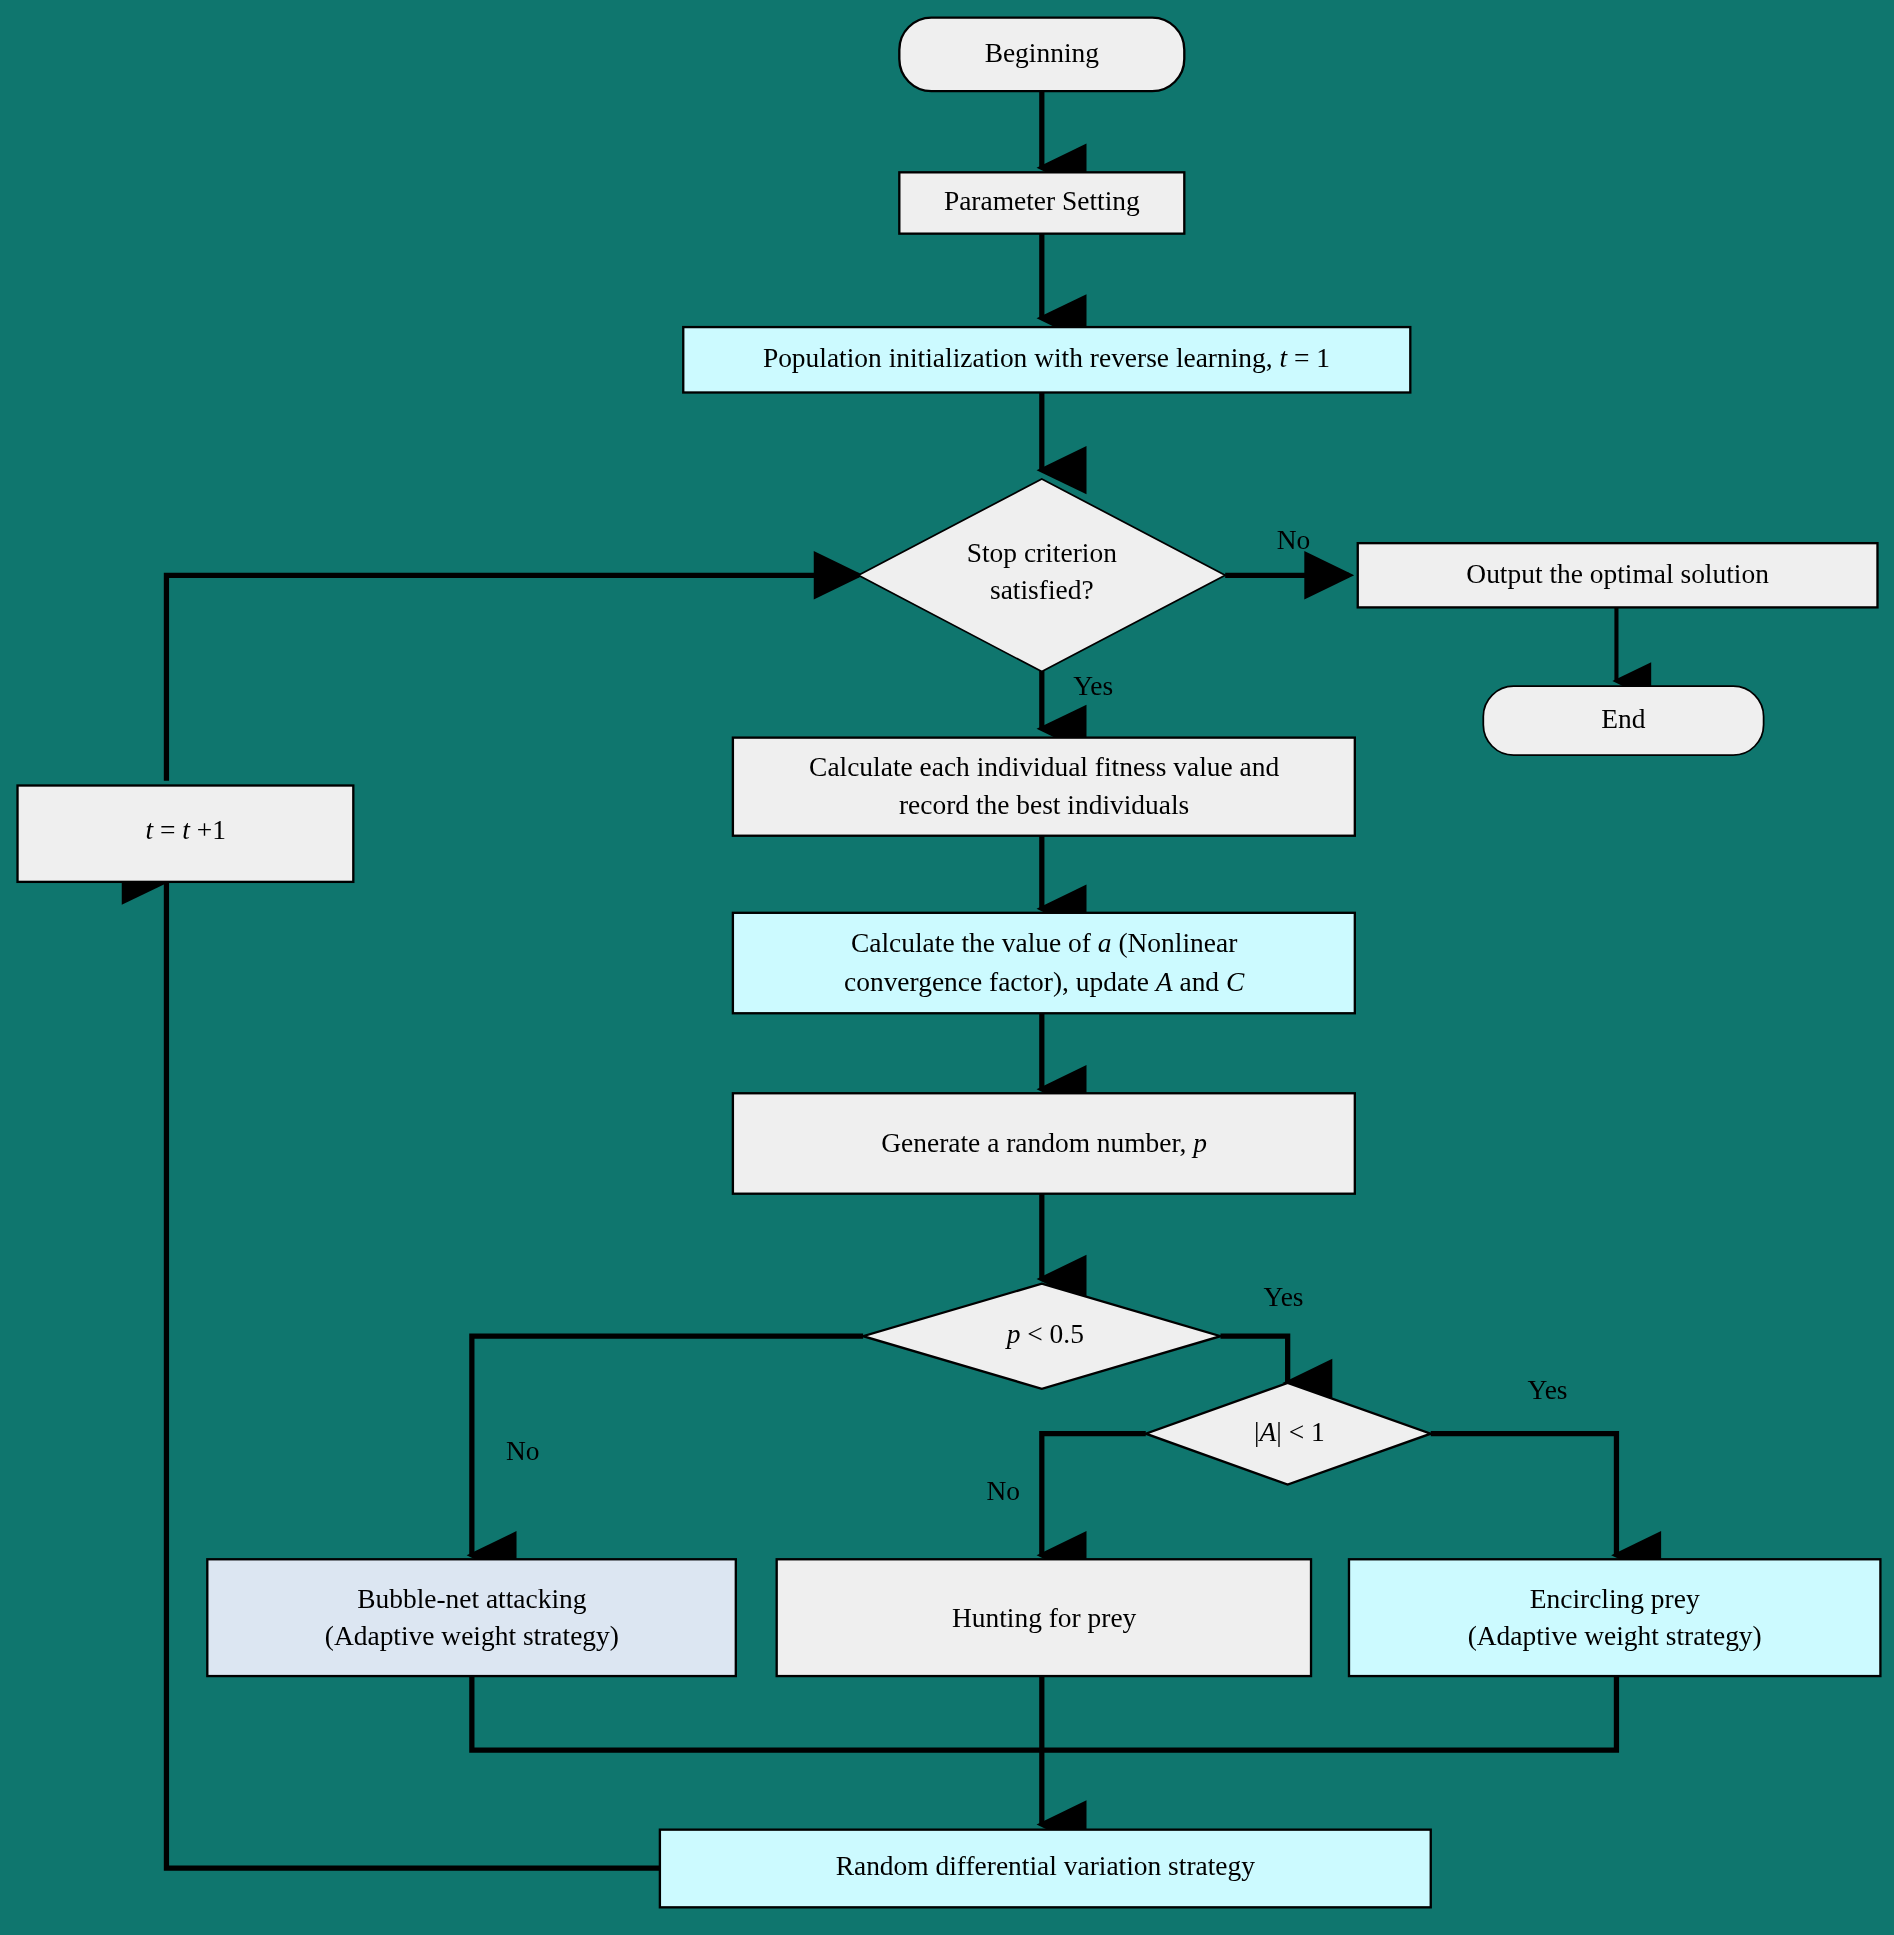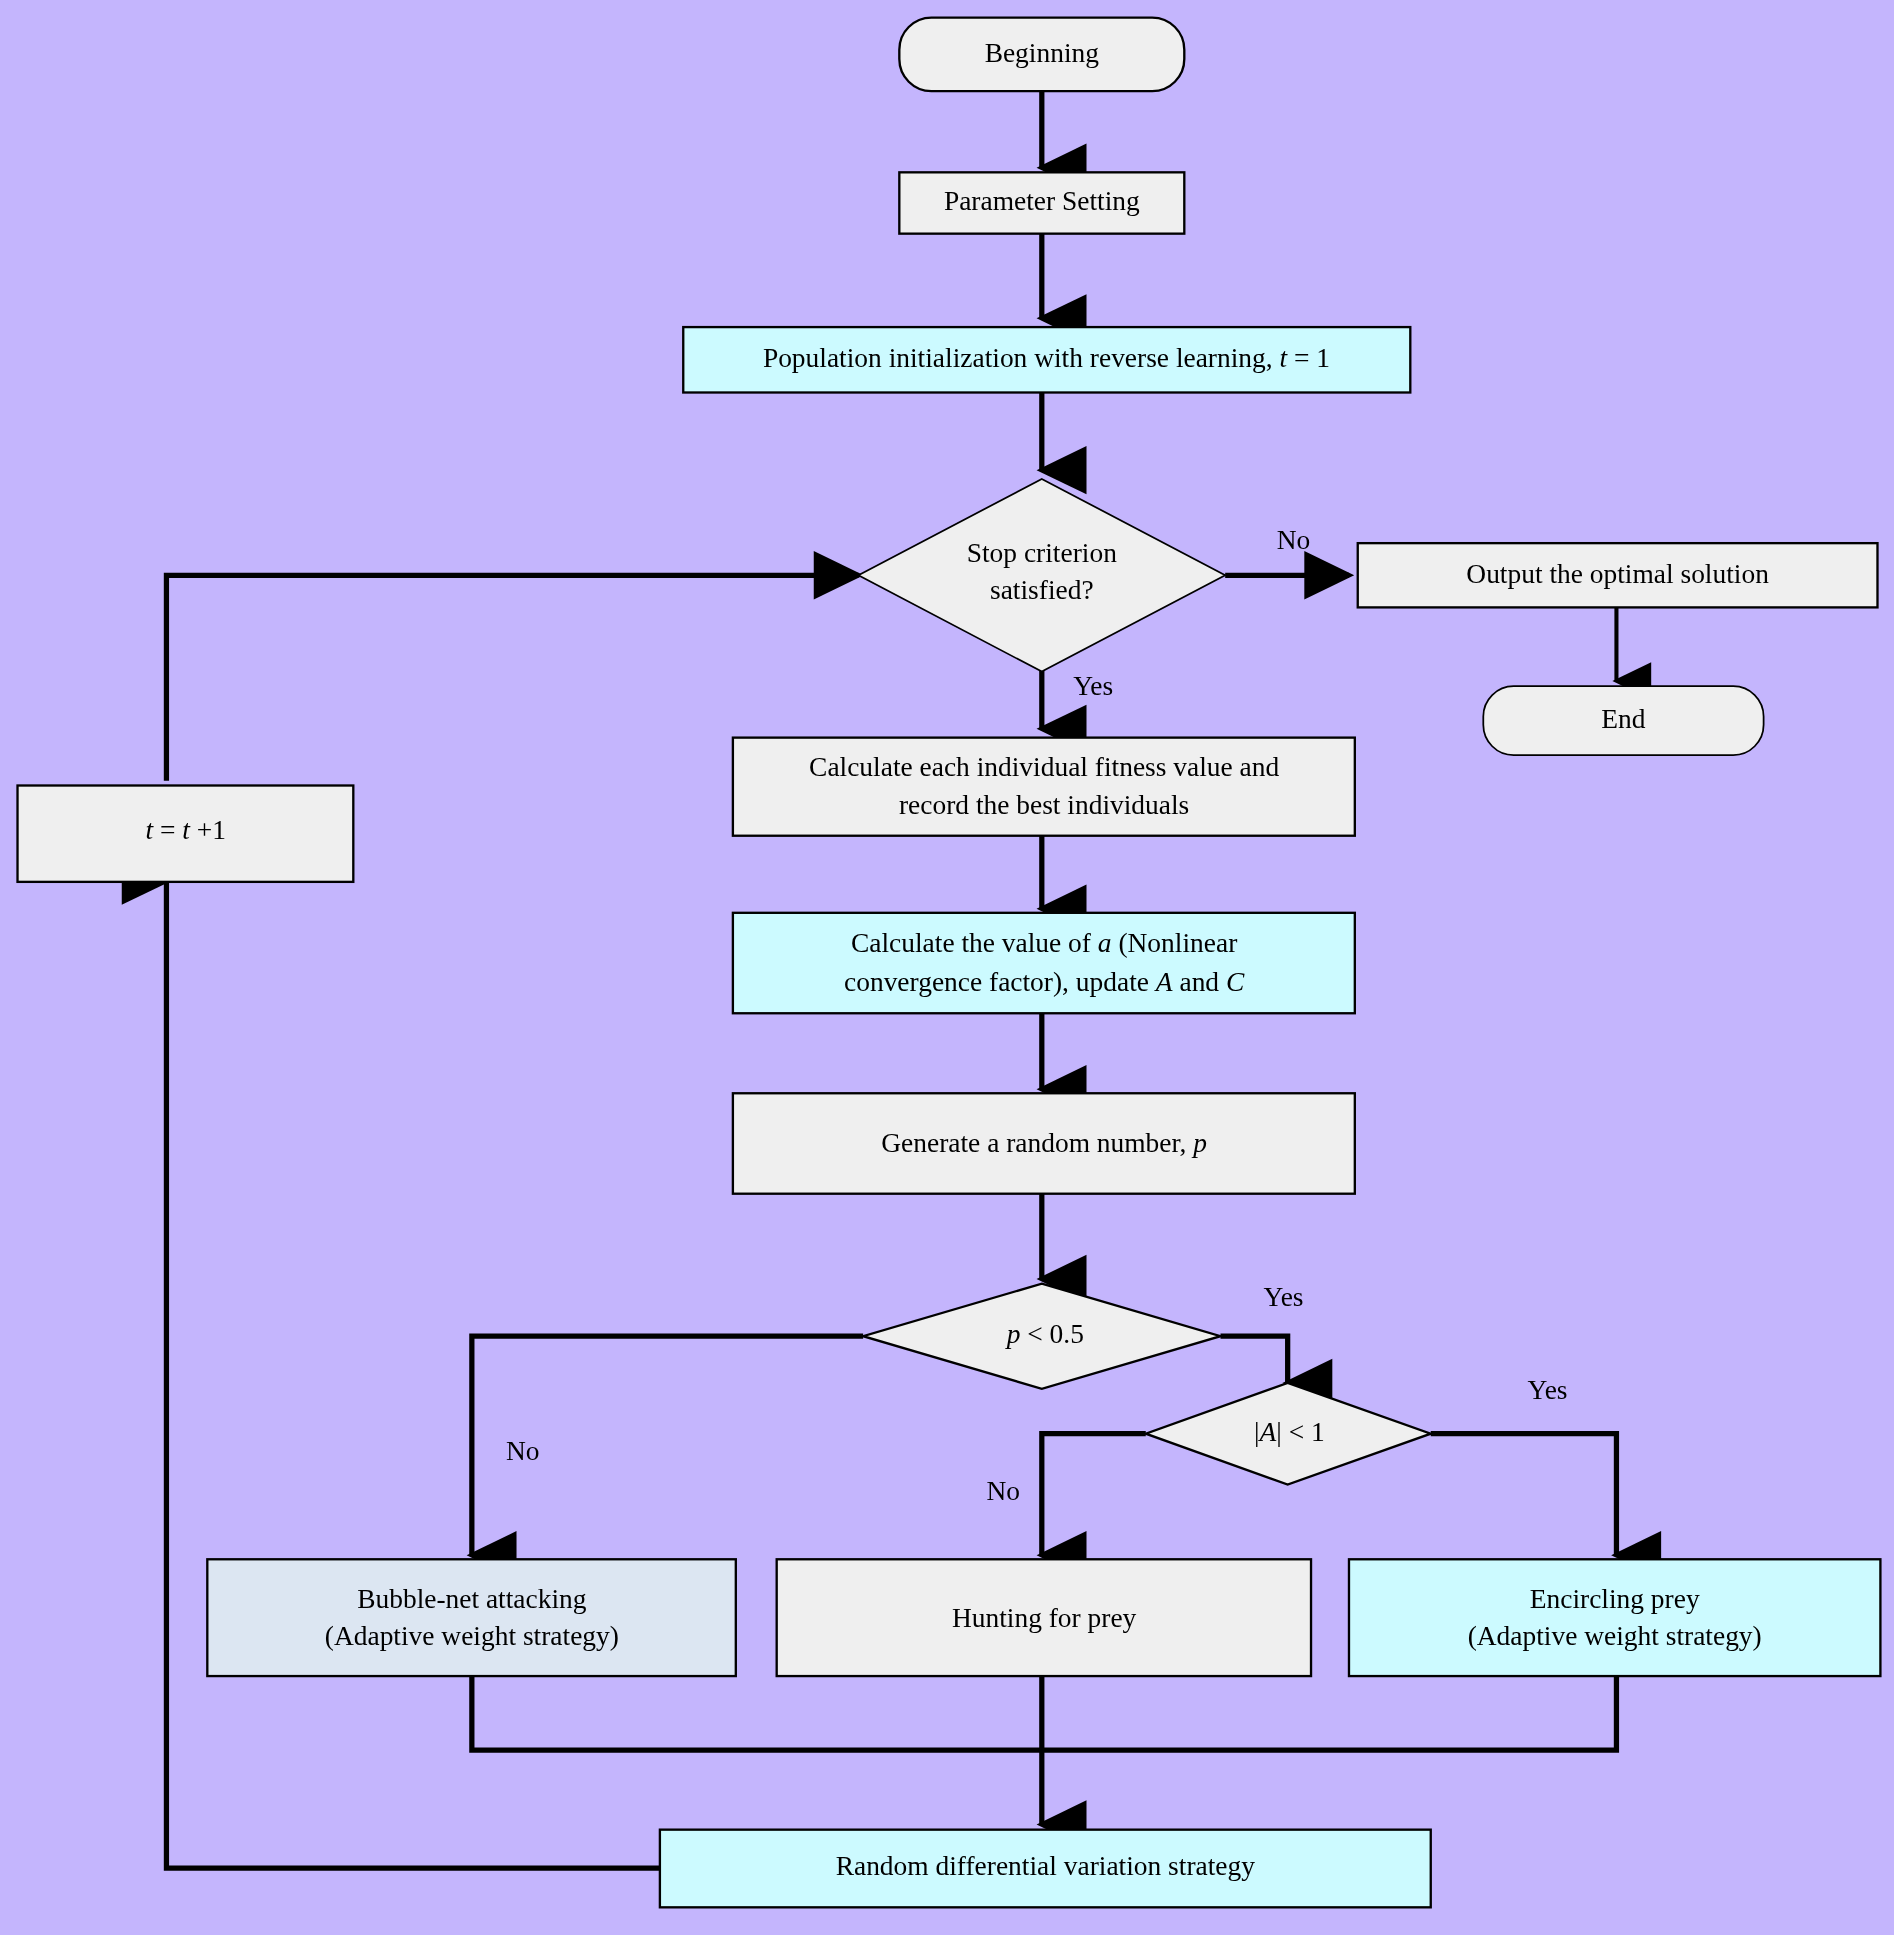--- a/index.html
+++ b/index.html
@@ -7,21 +7,21 @@
     padding: 0;
     background: #ffffff;
   }
   body {
     font-family: "Liberation Serif", "DejaVu Serif", serif;
   }
   #flowchart-root {
     position: relative;
     width: 1895px;
     height: 1936px;
-    background: #c4b5fd;
+    background: #0f766e;
     overflow: hidden;
   }
   svg.chart-canvas {
     position: absolute;
     top: 0;
     left: 0;
     width: 1895px;
     height: 1936px;
   }
   .node-shape {

